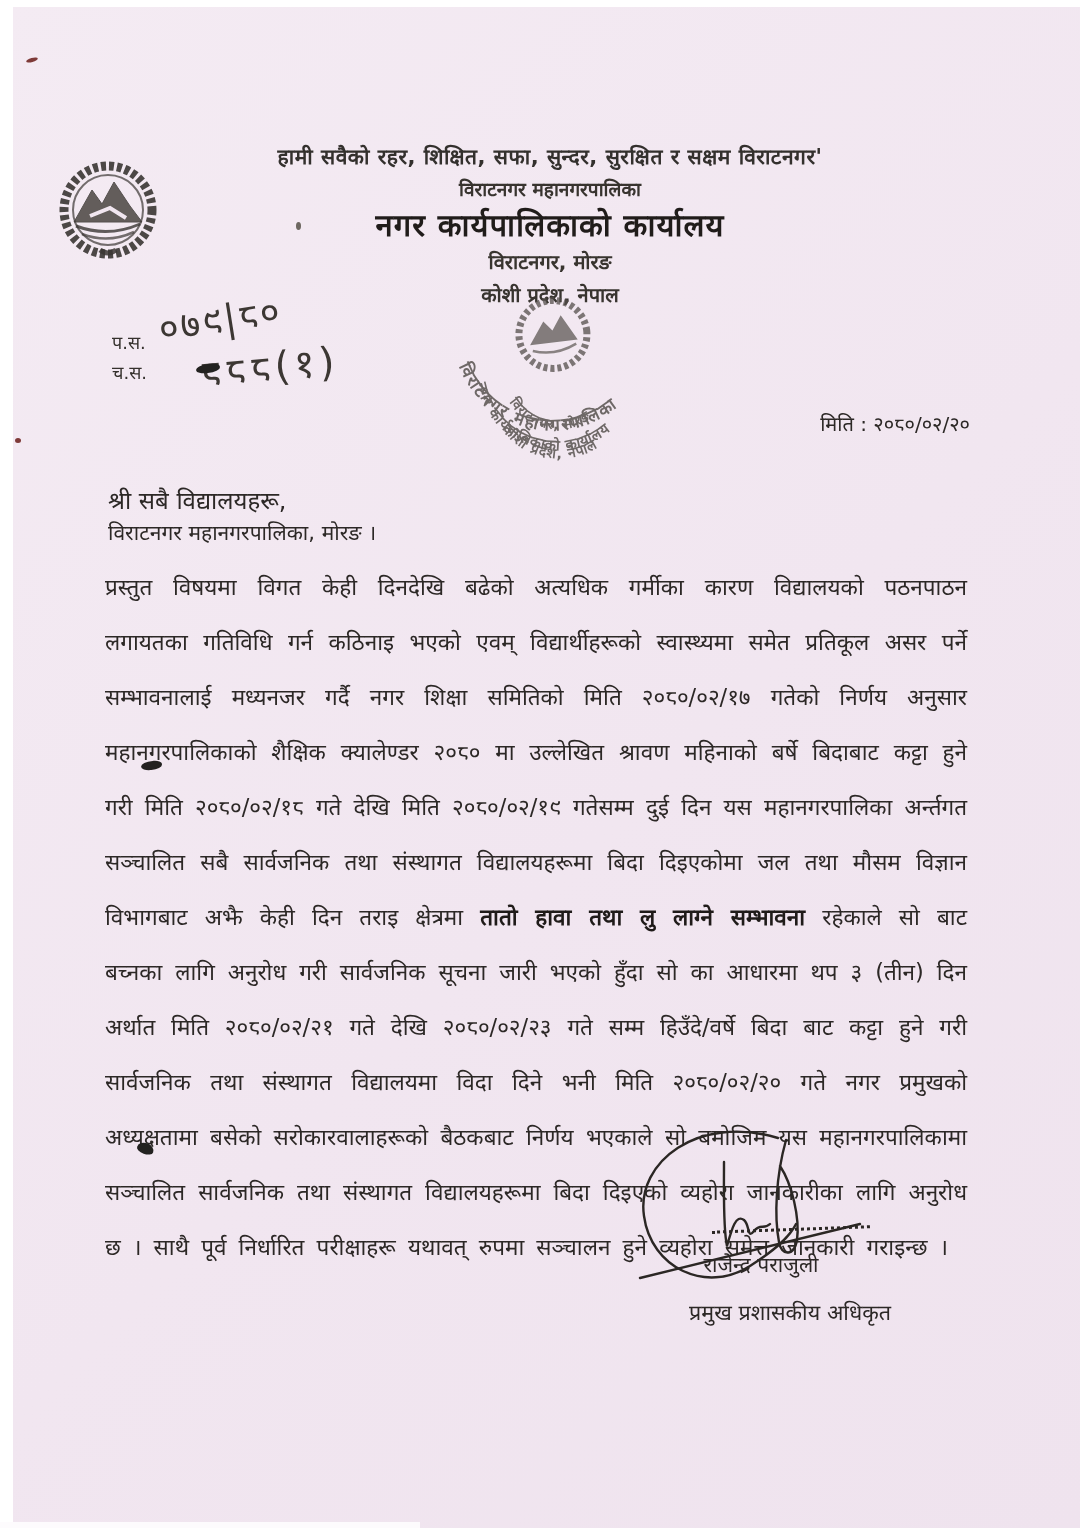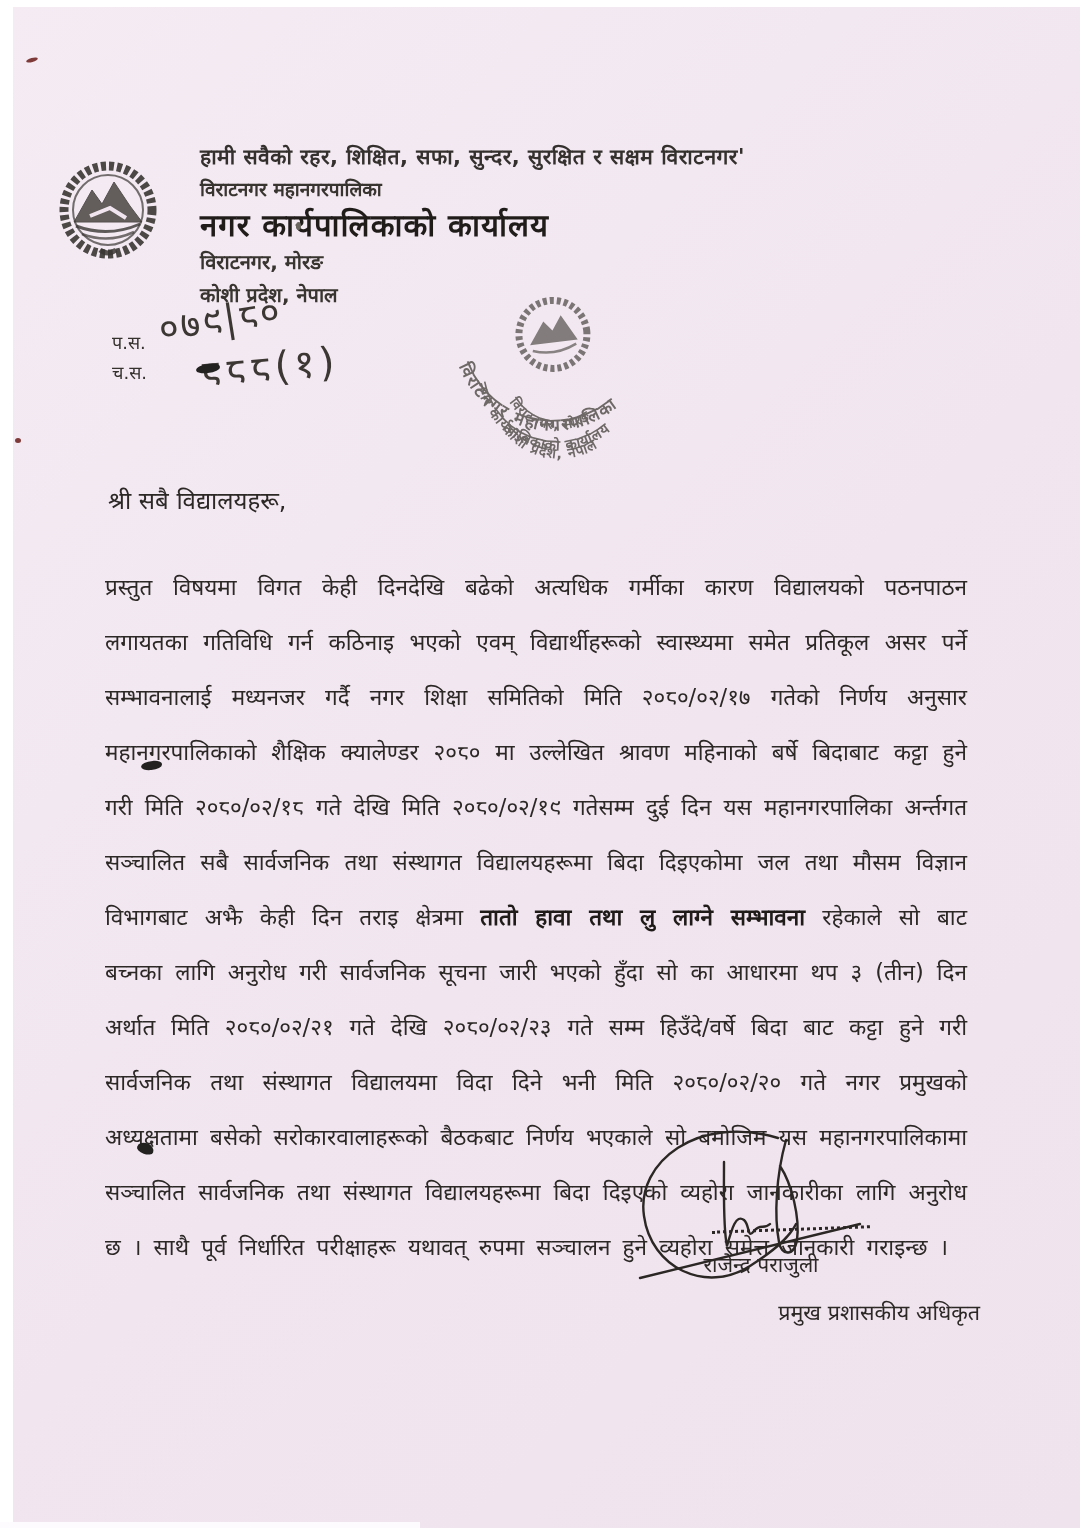--- a/index.html
+++ b/index.html
@@ -8,21 +8,21 @@
     background:linear-gradient(135deg,#f4ebf3 0%,#f1e6f0 55%,#efe3ee 100%);
     font-family:"DejaVu Sans","Liberation Sans",sans-serif;
     color:#2e2a28;
   }
   
   .edge-left{position:absolute;left:0;top:0;width:13px;height:100%;background:#ffffff;border-radius:0 6px 6px 0;}
   .edge-top{position:absolute;left:0;top:0;width:100%;height:7px;background:#ffffff;}
   .edge-bottom{position:absolute;left:0;bottom:0;width:420px;height:6px;background:#fdfbfd;}
 
   .abs{position:absolute;}
-  .ctr{}
+  .ctr{text-align:center;}
 
   .tagline{left:200px;top:142px;width:700px;font-size:21px;font-weight:bold;letter-spacing:.5px;color:#33302d;}
   .muni{left:200px;top:176px;width:700px;font-size:19px;font-weight:bold;color:#38342f;}
   .office{left:200px;top:203px;width:700px;font-size:31px;font-weight:bold;color:#201c1a;letter-spacing:1px;}
   .addr{left:200px;top:248px;width:700px;font-size:20px;font-weight:bold;color:#38342f;}
   .prov{left:200px;top:281px;width:700px;font-size:20px;font-weight:bold;color:#38342f;}
 
   .refblock{left:112px;top:328px;font-size:18px;font-weight:normal;color:#35312d;line-height:30px;}
   .hand1{left:158px;top:292px;font-size:38px;color:#3c3733;transform:rotate(-9deg);letter-spacing:2px;}
   .hand2{left:200px;top:338px;font-size:40px;color:#3c3733;transform:rotate(-5deg);letter-spacing:4px;}
@@ -35,21 +35,21 @@
   .recipient2{left:108px;top:518px;font-size:21px;color:#2c2826;}
 
   .bodytext{
     left:105px;top:560px;width:862px;
     font-size:22.5px;line-height:55px;
     text-align:justify;word-spacing:5px;color:#2c2826;
   }
   .bodytext b{font-weight:bold;color:#1f1b19;}
 
   .signame{left:596px;top:1250px;width:330px;font-size:21px;text-align:center;color:#2c2826;}
-  .sigrole{left:600px;top:1297px;width:380px;font-size:21.5px;text-align:right;color:#2c2826;}
+  .sigrole{left:600px;top:1297px;width:380px;font-size:21.5px;text-align:center;color:#2c2826;}
   .dotline{left:712px;top:1228px;width:158px;border-bottom:3px dotted #2b2724;transform:rotate(-2deg);}
 
   .logo{left:52px;top:160px;}
   .stamp{left:420px;top:292px;opacity:.82;}
   .sig{left:628px;top:1128px;}
 
   .blob{position:absolute;background:#232220;border-radius:60% 40% 55% 45%;}
   .blob-chasa{left:196px;top:364px;width:24px;height:9px;transform:rotate(-6deg);}
   .blob-miti{left:141px;top:761px;width:21px;height:9px;transform:rotate(-4deg);}
   .blob-samet{left:137px;top:1143px;width:17px;height:11px;transform:rotate(20deg);border-radius:50% 50% 50% 50%/60% 60% 40% 40%;}
@@ -114,22 +114,24 @@
       </text>
       <text font-size="13.5" font-weight="bold" letter-spacing="1">
         <textPath href="#arcInner" startOffset="8">विराटनगर, मोरङ</textPath>
       </text>
       <text font-size="14" font-weight="bold" letter-spacing="1">
         <textPath href="#arcBottom" startOffset="14">कोशी प्रदेश, नेपाल</textPath>
       </text>
     </g>
   </svg>
 
+  <div class="abs dateline">मिति : २०८०/०२/२०</div>
 
   <div class="abs recipient1">श्री सबै विद्यालयहरू,</div>
+  <div class="abs recipient2">विराटनगर महानगरपालिका, मोरङ ।</div>
 
   <div class="abs bodytext"><span>प्रस्तुत विषयमा विगत केही दिनदेखि बढेको अत्यधिक गर्मीका कारण विद्यालयको पठनपाठन लगायतका गतिविधि गर्न कठिनाइ भएको एवम् विद्यार्थीहरूको स्वास्थ्यमा समेत प्रतिकूल असर पर्ने सम्भावनालाई मध्यनजर गर्दै नगर शिक्षा समितिको मिति २०८०/०२/१७ गतेको निर्णय अनुसार महानगरपालिकाको शैक्षिक क्यालेण्डर २०८० मा उल्लेखित श्रावण महिनाको बर्षे बिदाबाट कट्टा हुने गरी मिति २०८०/०२/१८ गते देखि मिति २०८०/०२/१९ गतेसम्म दुई दिन यस महानगरपालिका अर्न्तगत सञ्चालित सबै सार्वजनिक तथा संस्थागत विद्यालयहरूमा बिदा दिइएकोमा जल तथा मौसम विज्ञान विभागबाट अझै केही दिन तराइ क्षेत्रमा </span><b>तातो हावा तथा लु लाग्ने सम्भावना</b><span> रहेकाले सो बाट बच्नका लागि अनुरोध गरी सार्वजनिक सूचना जारी भएको हुँदा सो का आधारमा थप ३ (तीन) दिन अर्थात मिति २०८०/०२/२१ गते देखि २०८०/०२/२३ गते सम्म हिउँदे/वर्षे बिदा बाट कट्टा हुने गरी सार्वजनिक तथा संस्थागत विद्यालयमा विदा दिने भनी मिति २०८०/०२/२० गते नगर प्रमुखको अध्यक्षतामा बसेको सरोकारवालाहरूको बैठकबाट  निर्णय भएकाले सो बमोजिम यस महानगरपालिकामा सञ्चालित सार्वजनिक तथा संस्थागत विद्यालयहरूमा बिदा दिइएको व्यहोरा जानकारीका लागि अनुरोध छ । साथै पूर्व निर्धारित परीक्षाहरू यथावत् रुपमा सञ्चालन हुने व्यहोरा समेत्त जानकारी गराइन्छ ।</span></div>
 
   <div class="blob blob-miti"></div>
   <div class="blob blob-samet"></div>
 
   <svg class="abs sig" width="250" height="175" viewBox="0 0 250 175">
     <g stroke="#2b2724" stroke-width="2.4" fill="none" stroke-linecap="round">
       <path d="M150 10 C 70 -14 8 34 16 88 C 23 140 78 166 122 138 C 150 120 162 108 168 96"></path>
       <path d="M96 34 C 96 66 95 100 99 118 C 104 100 108 86 116 92 C 122 97 119 112 126 103 C 132 95 136 102 142 96"></path>

